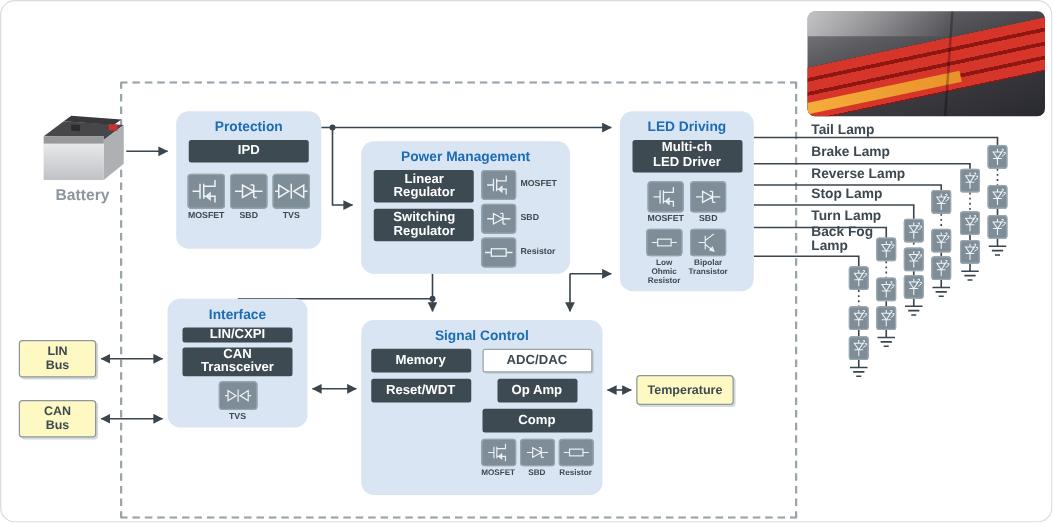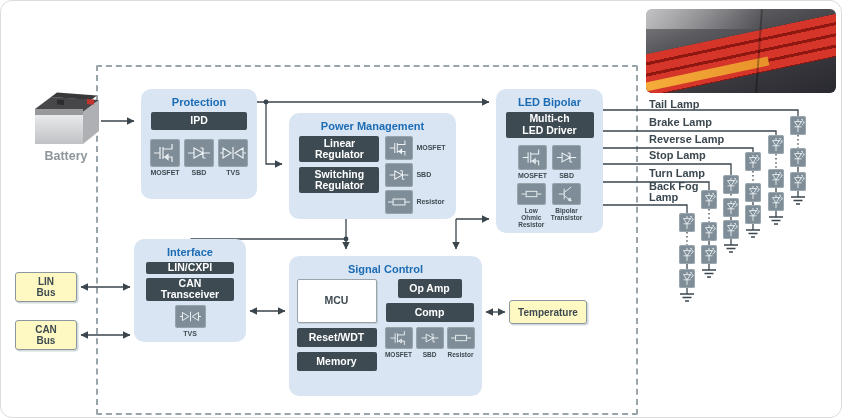--- a/index.html
+++ b/index.html
@@ -211,21 +211,21 @@
                 <use href="#sym-resistor"></use>
               </svg>
             </div>
           <div class="icon-label">Resistor</div>
         </div>
       </div>
     </div>
   </div>
 
   <div class="block" style="left:495px;top:88px;width:107px;height:144px;">
-    <div class="block-title">LED Bipolar</div>
+    <div class="block-title">LED Driving</div>
     <div class="chip" style="width:88px;height:26px;">Multi-ch
 LED Driver</div>
     <div style="display:flex;gap:5px;margin-top:7px;">
       <div class="icon-cell">
         <div class="tile" style="width:29px;height:25px;">
             <svg width="27" height="23" viewBox="0 0 28 26">
               <use href="#sym-mosfet"></use>
             </svg>
           </div>
         <div class="icon-label">MOSFET</div>
@@ -274,25 +274,25 @@
           </svg>
         </div>
       <div class="icon-label">TVS</div>
     </div>
   </div>
 
   <div class="block" style="left:288px;top:255px;width:193px;height:140px;">
     <div class="block-title">Signal Control</div>
     <div style="display:flex;align-items:flex-start;gap:8px;">
       <div style="display:flex;flex-direction:column;gap:5px;">
-        <div class="chip white" style="width:80px;height:44px;">MCU</div>
+        <div class="chip" style="width:80px;height:19px;">Memory</div>
         <div class="chip" style="width:80px;height:19px;">Reset/WDT</div>
-        <div class="chip" style="width:80px;height:19px;">Memory</div>
       </div>
       <div style="display:flex;flex-direction:column;gap:5px;align-items:center;">
+        <div class="chip white" style="width:88px;height:19px;">ADC/DAC</div>
         <div class="chip" style="width:64px;height:19px;">Op Amp</div>
         <div class="chip" style="width:88px;height:19px;">Comp</div>
         <div style="display:flex;gap:3px;">
           <div class="icon-cell">
             <div class="tile" style="width:28px;height:22px;">
                 <svg width="26" height="20" viewBox="0 0 28 26">
                   <use href="#sym-mosfet"></use>
                 </svg>
               </div>
             <div class="icon-label" style="font-size:6.5px;">MOSFET</div>

